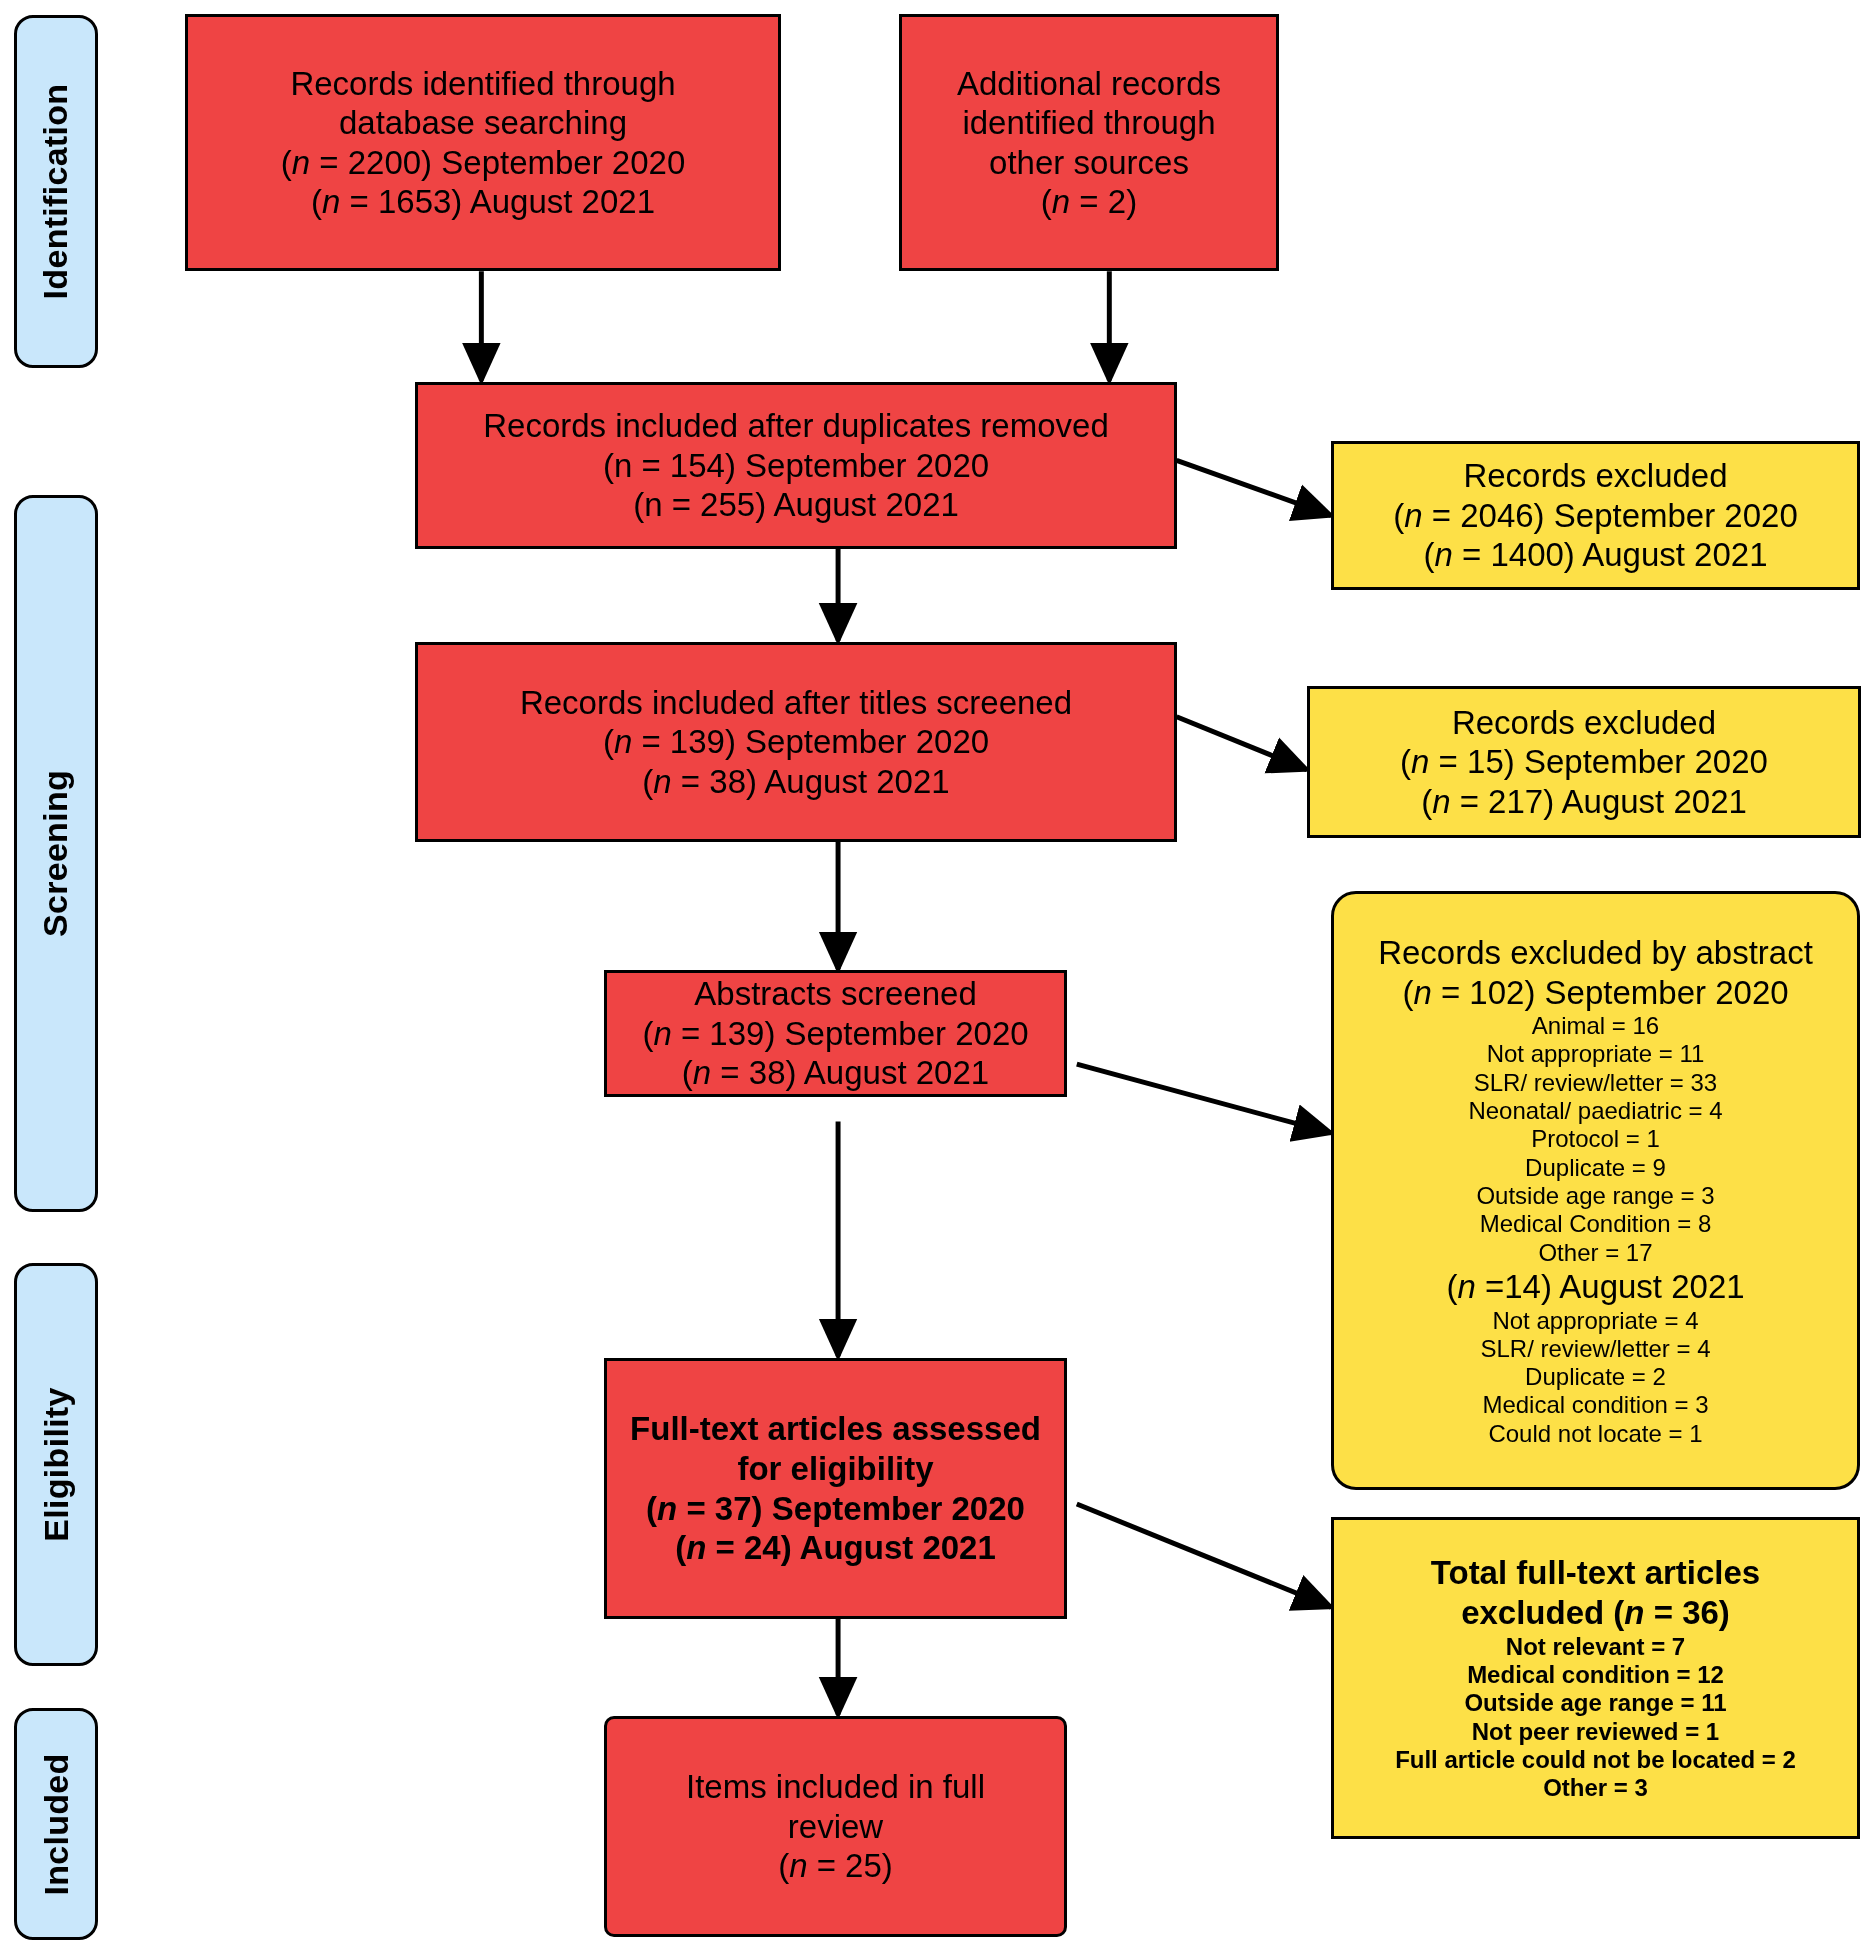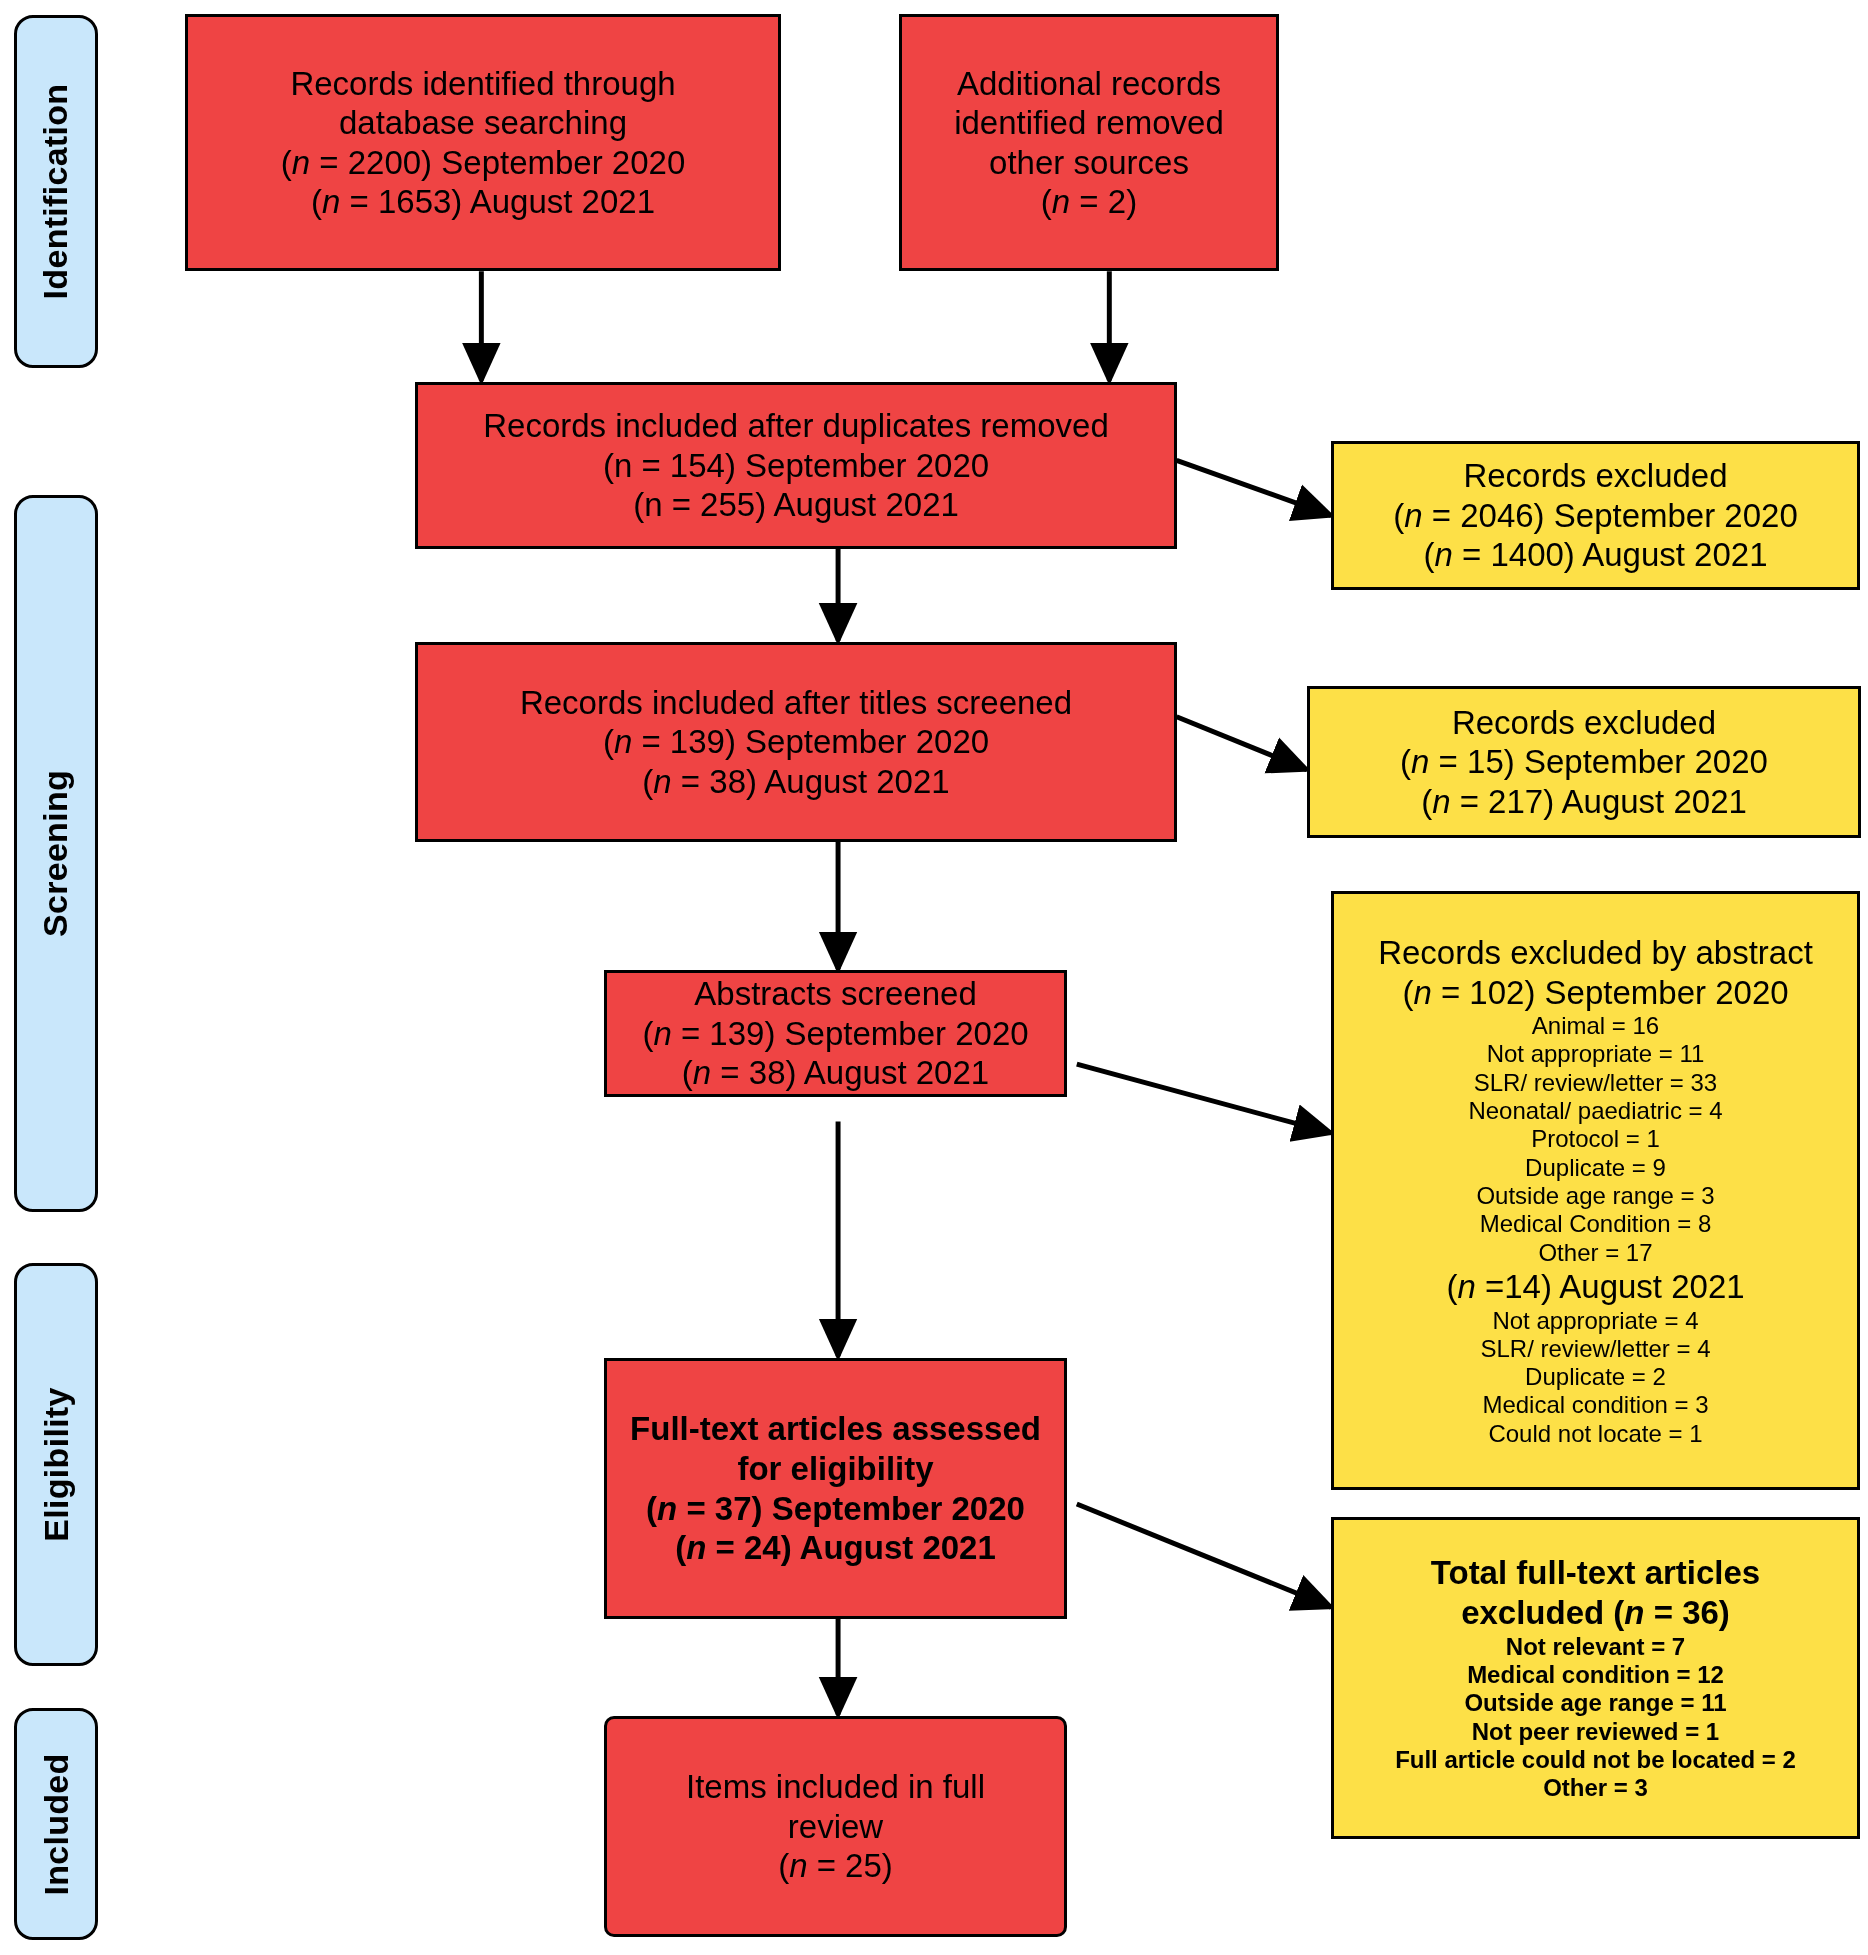--- a/index.html
+++ b/index.html
@@ -96,21 +96,21 @@
 
   <div class="node" style="left:185px;top:14.3px;width:596px;height:257px;">
     <span class="ln big">Records identified through</span>
     <span class="ln big">database searching</span>
     <span class="ln big"><span>(</span><span class="it">n</span><span> = 2200</span><span>)</span><span> September 2020</span></span>
     <span class="ln big"><span>(</span><span class="it">n</span><span> = 1653</span><span>)</span><span> August 2021</span></span>
   </div>
 
   <div class="node" style="left:899px;top:14.3px;width:380px;height:257px;">
     <span class="ln big">Additional records</span>
-    <span class="ln big">identified removed</span>
+    <span class="ln big">identified through</span>
     <span class="ln big">other sources</span>
     <span class="ln big"><span>(</span><span class="it">n</span><span> = 2</span><span>)</span></span>
   </div>
 
   <div class="node" style="left:415px;top:382px;width:762px;height:167px;">
     <span class="ln big">Records included after duplicates removed</span>
     <span class="ln big"><span>(</span><span>n</span><span> = 154</span><span>)</span><span> September 2020</span></span>
     <span class="ln big"><span>(</span><span>n</span><span> = 255</span><span>)</span><span> August 2021</span></span>
   </div>
 
@@ -131,21 +131,21 @@
     <span class="ln big"><span>(</span><span class="it">n</span><span> = 15</span><span>)</span><span> September 2020</span></span>
     <span class="ln big"><span>(</span><span class="it">n</span><span> = 217</span><span>)</span><span> August 2021</span></span>
   </div>
 
   <div class="node" style="left:604px;top:970px;width:463px;height:127px;">
     <span class="ln big">Abstracts screened</span>
     <span class="ln big"><span>(</span><span class="it">n</span><span> = 139</span><span>)</span><span> September 2020</span></span>
     <span class="ln big"><span>(</span><span class="it">n</span><span> = 38</span><span>)</span><span> August 2021</span></span>
   </div>
 
-  <div class="node gray" style="left:1331px;top:891px;width:529px;height:599px;">
+  <div class="node gray" style="left:1331px;top:891px;width:529px;height:599px;border-radius:25px;">
     <span class="ln big">Records excluded by abstract</span>
     <span class="ln big"><span>(</span><span class="it">n</span><span> = 102</span><span>)</span><span> September 2020</span></span>
     <span class="ln small">Animal = 16</span>
     <span class="ln small">Not appropriate = 11</span>
     <span class="ln small">SLR/ review/letter = 33</span>
     <span class="ln small">Neonatal/ paediatric = 4</span>
     <span class="ln small">Protocol = 1</span>
     <span class="ln small">Duplicate = 9</span>
     <span class="ln small">Outside age range = 3</span>
     <span class="ln small">Medical Condition = 8</span>

